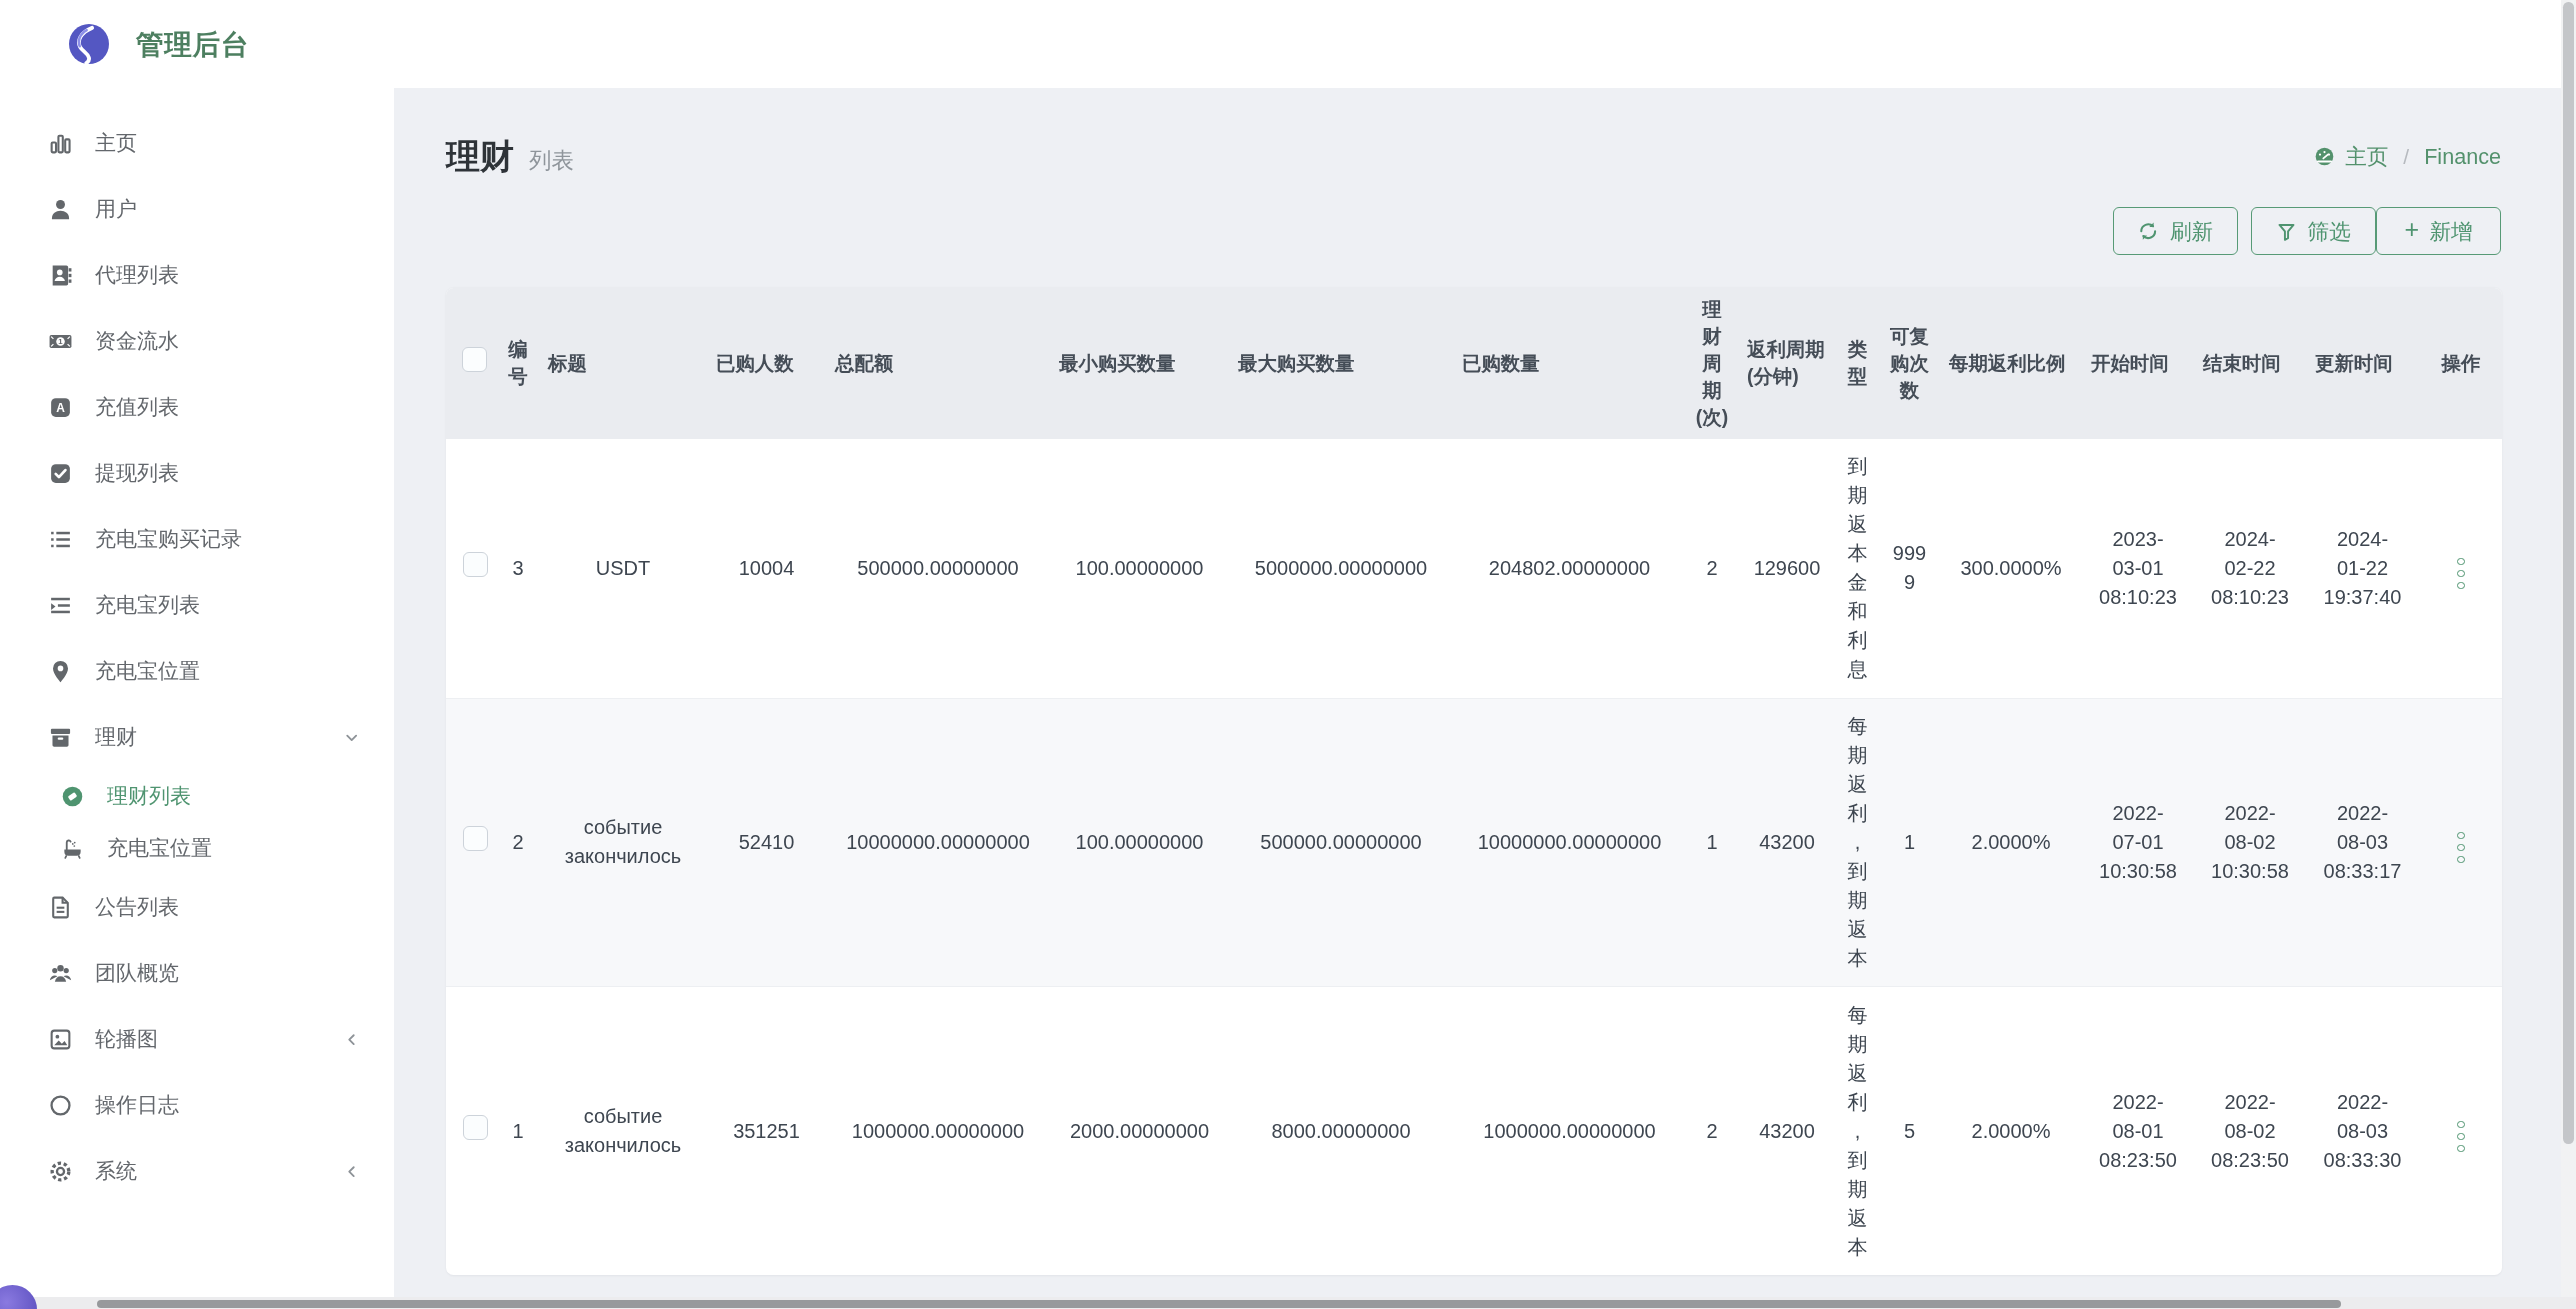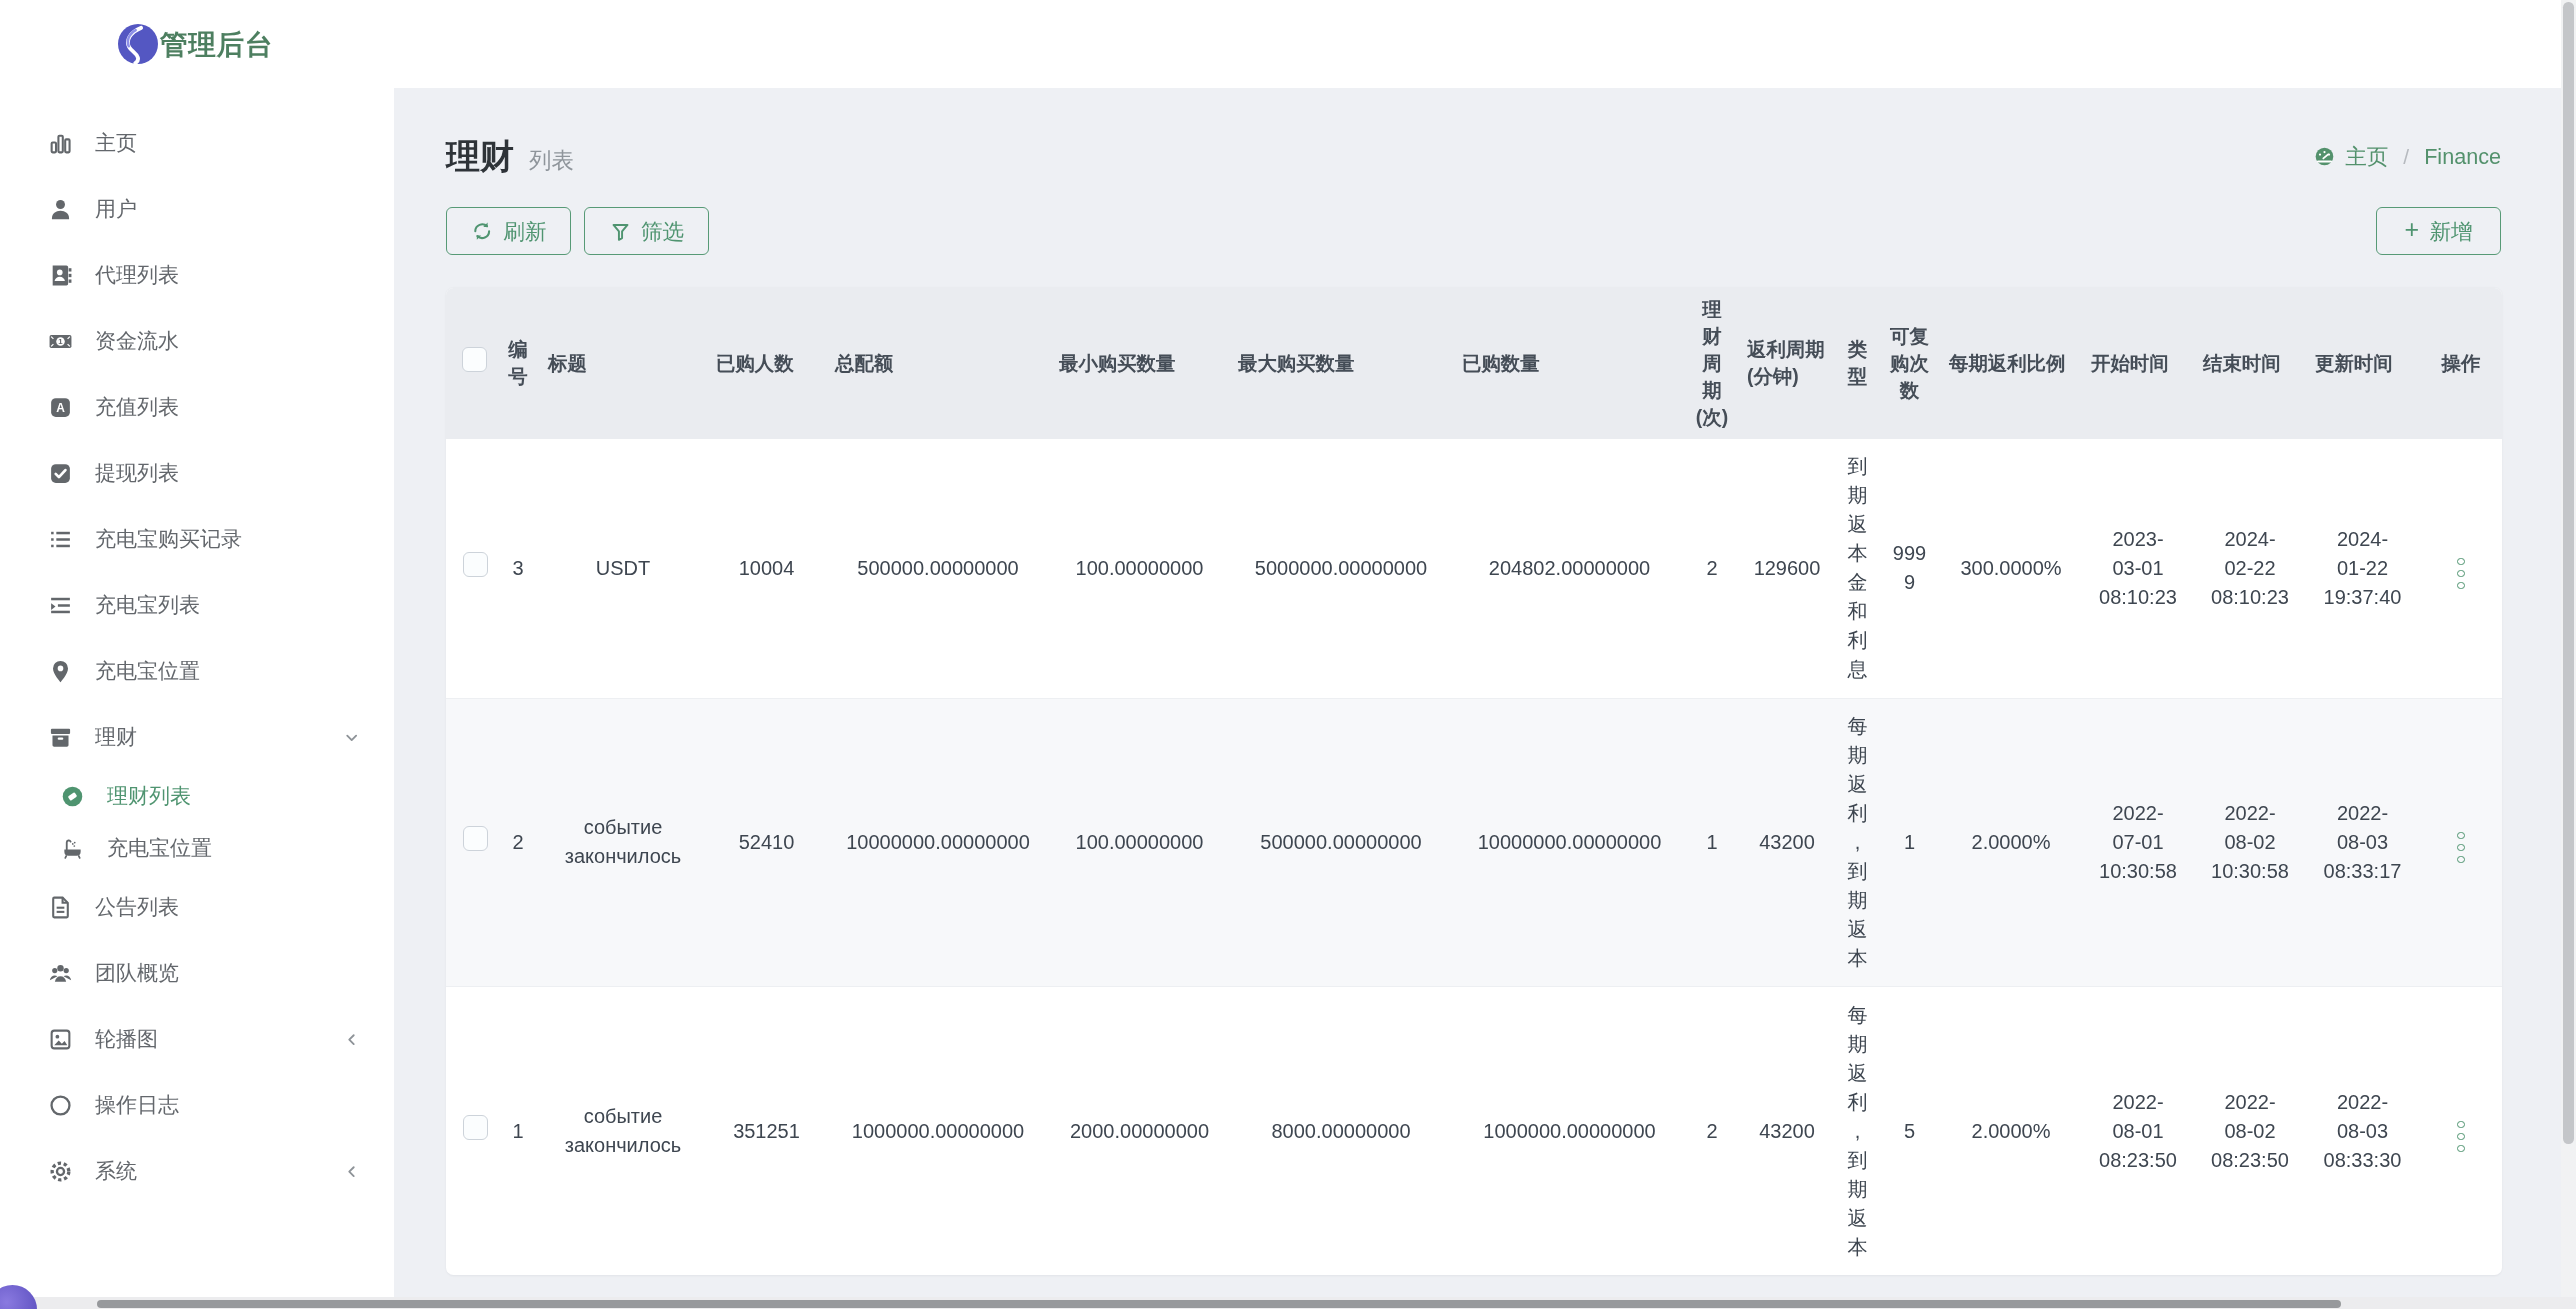--- a/index.html
+++ b/index.html
@@ -3,21 +3,21 @@
 <meta charset="utf-8">
 <style>
   html,body{margin:0;padding:0}
   body{
     position:relative;width:2576px;height:1310px;overflow:hidden;background:#fff;
     font-family:"Liberation Sans","DejaVu Sans",sans-serif;
     -webkit-font-smoothing:antialiased;
   }
   
   .topbar{position:absolute;left:0;top:0;width:2576px;height:88px;background:#fff;z-index:3}
-  .logo{display:flex;align-items:center;height:100%;padding-left:118px;gap:2px}
+  .logo{display:flex;align-items:center;height:100%;padding-left:69px;gap:27px}
   .logo-mark svg{display:block}
   .logo-text{font-size:27.6px;color:#4d7f60;font-weight:600;letter-spacing:0.7px}
   
   .sidebar{position:absolute;left:0;top:88px;width:394px;height:1222px;background:#fff;z-index:2;box-sizing:border-box;padding-top:22.4px;overflow:hidden}
   .side-item{display:flex;align-items:center;height:66px;padding:0 33px 0 46px;color:#63676c;font-size:21px;cursor:pointer}
   .side-item .ic{width:28px;height:28px;display:flex;align-items:center;justify-content:center;margin-right:21px;flex:none}
   .side-item .ic svg{width:25px;height:25px;display:block}
   .side-item.sub{height:52px;padding-left:58px}
   .side-item.sub .ic svg{width:23px;height:23px}
   .side-item .lbl{white-space:nowrap}
@@ -26,21 +26,21 @@
   
   .main{position:absolute;left:394px;top:88px;width:2182px;height:1222px;background:#eef0f4;box-sizing:border-box;padding:0 75px 0 52px;overflow:hidden}
   .page-head{display:flex;align-items:center;justify-content:space-between;margin-top:46px;height:45px}
   .title-wrap{display:flex;align-items:baseline;gap:15px}
   .page-title{font-size:34px;color:#2e3338;margin:0;font-weight:600}
   .subtitle{font-size:22.4px;color:#8f959b}
   .breadcrumb{display:flex;align-items:center;gap:9px;font-size:21.6px;color:#53916c}
   .bc-sep{color:#b6babf;margin:0 6px;font-size:21px}
   .bc-home{cursor:pointer}
   
-  .toolbar{display:flex;justify-content:space-between;margin-top:28px}
+  .toolbar{display:flex;justify-content:flex-end;margin-top:28px}
   .toolbar-left{display:flex;gap:13.4px}
   .btn{display:inline-flex;align-items:center;justify-content:center;gap:10.4px;height:48px;min-width:125px;padding:0 19.4px;
        border:1.5px solid #579a76;border-radius:6px;background:transparent;color:#4f9470;font-size:21.6px;font-family:inherit;cursor:pointer;box-sizing:border-box}
   .btn .bi{display:flex}
   .btn .plus{font-size:25px;line-height:1;margin-top:-2.2px}
   
   .card{margin-top:33px;width:2056px;background:#fff;border-radius:7.5px;overflow:hidden;box-shadow:0 0.7px 2.2px rgba(30,35,45,.06)}
   table{width:2056px;border-collapse:collapse;table-layout:fixed}
   thead th{background:#eaecf0;color:#454d57;font-size:19.4px;font-weight:700;text-align:left;vertical-align:middle;
            padding:7.5px 9px;line-height:1.4;white-space:pre-line}

